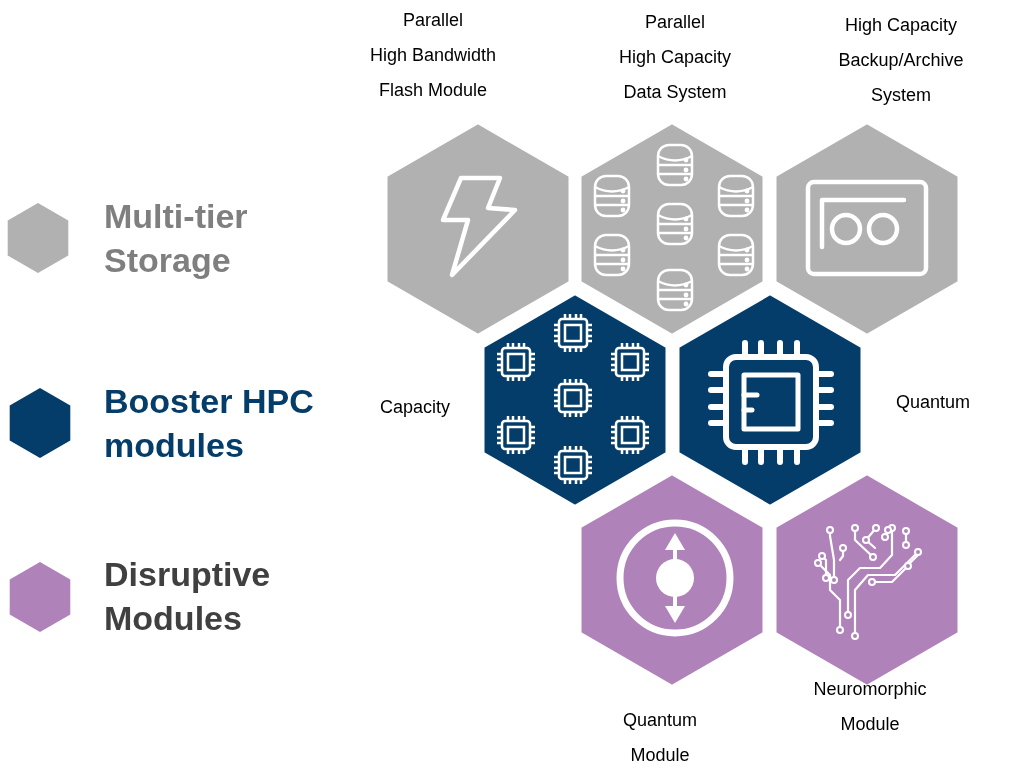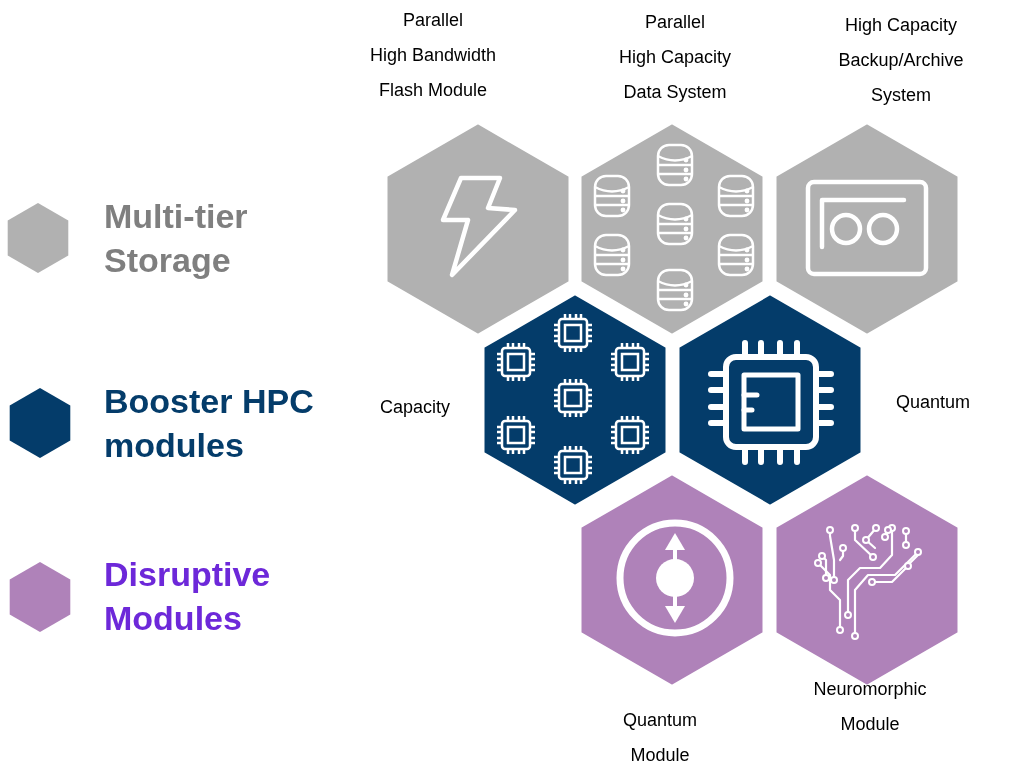--- a/index.html
+++ b/index.html
@@ -214,21 +214,21 @@
     <circle cx="885" cy="537" r="3"></circle>
     <circle cx="888" cy="530" r="3"></circle>
     <circle cx="834" cy="580" r="3"></circle>
   </g>
 </svg>
 
 <div class="legend-label" style="top: 194px; color: rgb(127, 127, 127);">Multi-tier
 Storage</div>
 <div class="legend-label" style="top: 379px; color: rgb(4, 60, 106);">Booster HPC
 modules</div>
-<div class="legend-label" style="top: 552px; color: #6d28d9;">Disruptive
+<div class="legend-label" style="top: 552px; color: #404040;">Disruptive
 Modules</div>
 
 <div class="mod-label" style="left:318px; width:230px; top:3px;">Parallel
 High Bandwidth
 Flash Module</div>
 <div class="mod-label" style="left:560px; width:230px; top:5px;">Parallel
 High Capacity
 Data System</div>
 <div class="mod-label" style="left:786px; width:230px; top:8px;">High Capacity
 Backup/Archive

